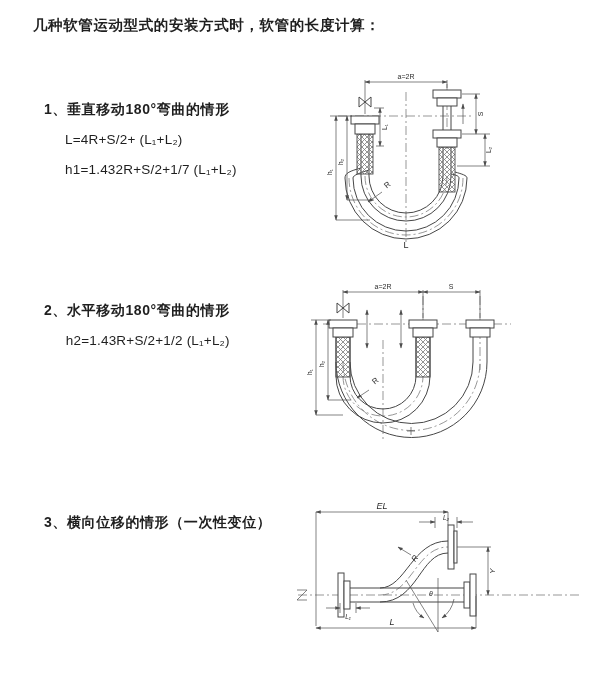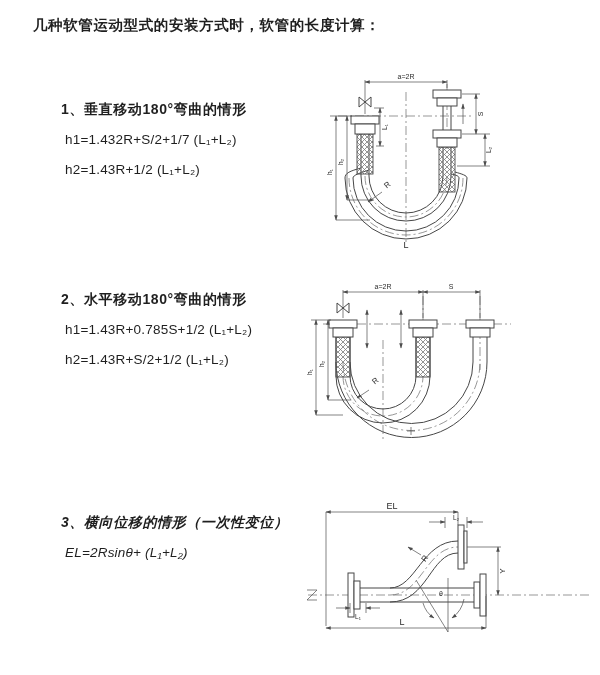--- a/index.html
+++ b/index.html
@@ -1,53 +1,51 @@
 <!DOCTYPE html>
 <html><head>
 <meta charset="utf-8">
 <style>
   html,body{margin:0;padding:0;background:#ffffff;}
   .page{position:relative;width:600px;height:675px;background:#fff;overflow:hidden;
         font-family:"Liberation Sans","DejaVu Sans",sans-serif;color:#1f1f1f;padding-left:21px;}
   .title{position:absolute;left:33px;top:16px;font-size:14.5px;font-weight:700;letter-spacing:.6px;}
   .section{position:absolute;left:44px;}
-  .heading{font-size:14px;font-weight:700;letter-spacing:.6px;line-height:18px;margin-left:17px;}
+  .heading{font-size:14px;font-weight:700;letter-spacing:.6px;line-height:18px;}
   .formula{font-size:13.5px;letter-spacing:.2px;margin-top:13px;padding-left:21px;line-height:17px;}
   .diagram{position:absolute;}
   svg{display:block;}
   svg text{fill:#2b2b2b;font-family:"Liberation Sans","DejaVu Sans",sans-serif;}
   .t7{font-size:7px;} .t65{font-size:6.5px;} .t8{font-size:8px;} .t9{font-size:9px;}
   .dl{stroke:#4d4d4d;stroke-width:.7;fill:none;}           
   .st{stroke:#474747;stroke-width:1;fill:none;}            
   .cl{stroke:#6a6a6a;stroke-width:.7;fill:none;stroke-dasharray:9 3 2 3;} 
   .fl{fill:#fff;stroke:#474747;stroke-width:1;}            
   .br{stroke:#474747;stroke-width:.9;}                     
 </style>
 </head>
 <body>
 
 <div class="page">
 
   <div class="title">几种软管运动型式的安装方式时，软管的长度计算：</div>
 
   <div class="section" style="top:100px;">
     <div class="heading">1、垂直移动180°弯曲的情形</div>
+    <div class="formula">L=4R+S/2+ (L₁+L₂)</div>
     <div class="formula">h1=1.432R+S/2+1/7 (L₁+L₂)</div>
-    <div class="formula">h2=1.43R+1/2 (L₁+L₂)</div>
-  </div>
-
-  <div class="section" style="top:290px;">
+  </div>
+
+  <div class="section" style="top:301px;text-align:right;">
     <div class="heading">2、水平移动180°弯曲的情形</div>
-    <div class="formula">h1=1.43R+0.785S+1/2 (L₁+L₂)</div>
     <div class="formula">h2=1.43R+S/2+1/2 (L₁+L₂)</div>
   </div>
 
-  <div class="section" style="top:513px;font-style:italic;">
+  <div class="section" style="top:513px;">
     <div class="heading">3、横向位移的情形（一次性变位）</div>
-    <div class="formula">EL=2Rsinθ+ (L₁+L₂)</div>
   </div>
 
   <div class="diagram" style="left:312px;top:72px;">
     <svg width="275" height="185" viewBox="0 0 275 185">
       <defs>
         <marker id="arr1" viewBox="0 0 10 10" refX="9" refY="5" markerWidth="7.5" markerHeight="7.5" orient="auto-start-reverse">
           <path d="M0,1.6 L10,5 L0,8.4 z" fill="#4d4d4d"></path>
         </marker>
         <pattern id="hp1" width="5" height="5" patternUnits="userSpaceOnUse">
           <path d="M0,0 L5,5 M5,0 L0,5" stroke="#7a7a7a" stroke-width="0.8"></path>
@@ -213,21 +211,21 @@
 
         <line class="dl" x1="64" y1="28" x2="64" y2="66" marker-start="url(#arr2)" marker-end="url(#arr2)"></line>
         <line class="dl" x1="98" y1="28" x2="98" y2="66" marker-start="url(#arr2)" marker-end="url(#arr2)"></line>
 
         <text class="t8" transform="rotate(-40 74 101)" x="74" y="101" text-anchor="middle">R</text>
         <line class="dl" x1="66" y1="108" x2="54" y2="116" marker-end="url(#arr2)"></line>
       </g>
     </svg>
   </div>
 
-  <div class="diagram" style="left:298px;top:500px;">
+  <div class="diagram" style="left:288px;top:500px;font-style:italic;">
     <svg width="300" height="145" viewBox="0 0 300 145">
       <defs>
         <marker id="arr3" viewBox="0 0 10 10" refX="9" refY="5" markerWidth="7.5" markerHeight="7.5" orient="auto-start-reverse">
           <path d="M0,1.6 L10,5 L0,8.4 z" fill="#4d4d4d"></path>
         </marker>
       </defs>
 
       <g>
         <line class="cl" x1="10" y1="95" x2="292" y2="95"></line>
         <path class="cl" d="M92,95 C124,95 128,47 160,47"></path>

